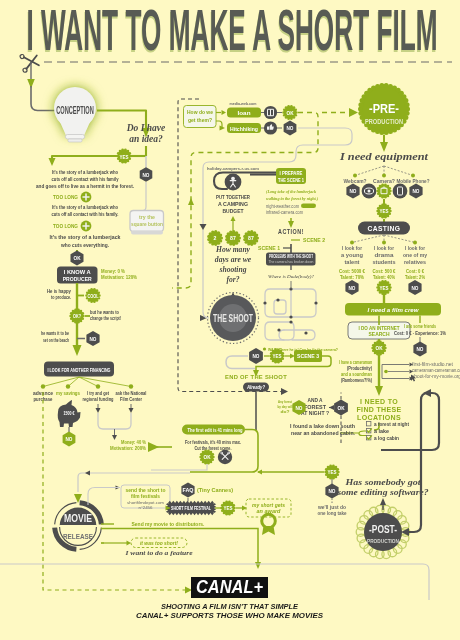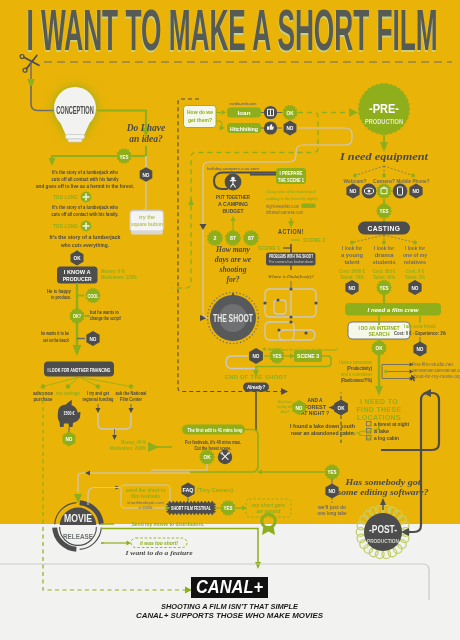--- a/index.html
+++ b/index.html
@@ -1,15 +1,15 @@
 <!DOCTYPE html>
 <html><head><meta charset="utf-8"><style>
   html,body{margin:0;padding:0;}
   body{width:460px;height:640px;background:#f2f2f0;overflow:hidden;font-family:"Liberation Sans",sans-serif;}
-  #stage{position:relative;width:460px;height:524px;background:#eab308;}
+  #stage{position:relative;width:460px;height:640px;background:#fef9c3;}
   svg#main{position:absolute;left:0;top:0;width:460px;height:640px;}
   .hdr{position:absolute;left:232px;top:10px;white-space:nowrap;}
   .hdr .t{font-family:"Liberation Sans",sans-serif;font-weight:bold;font-size:57px;
      color:#585b54;line-height:40px;text-shadow:-1px 2px 0 #c6d184;
      transform:translateX(-50%) scaleX(0.46);transform-origin:50% 0;}
 </style></head>
 <body>
 
 <div id="stage">
   <div class="hdr">

